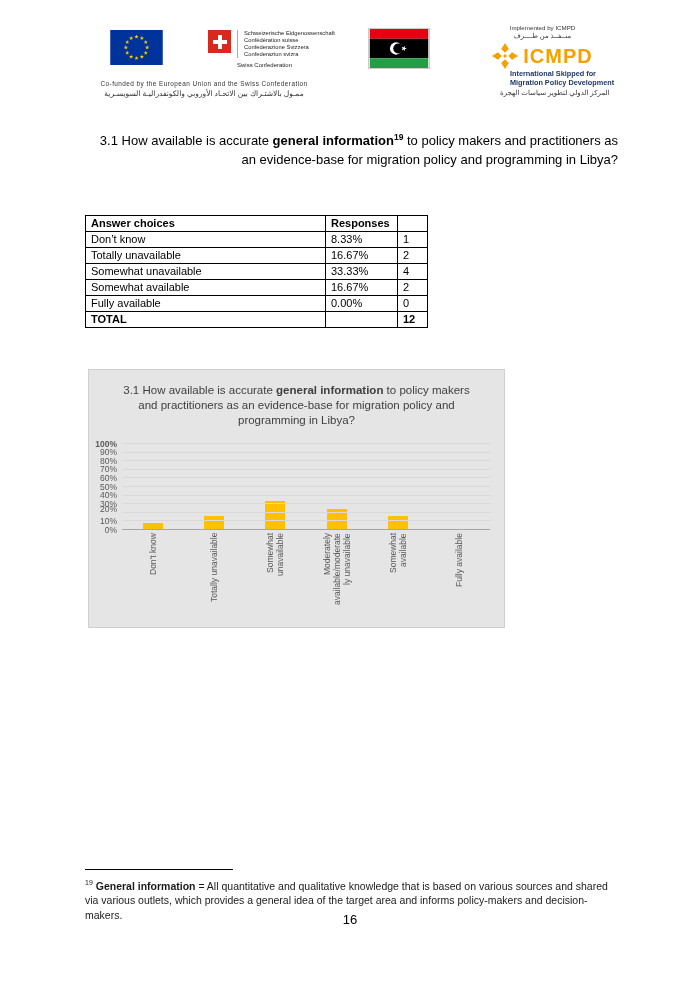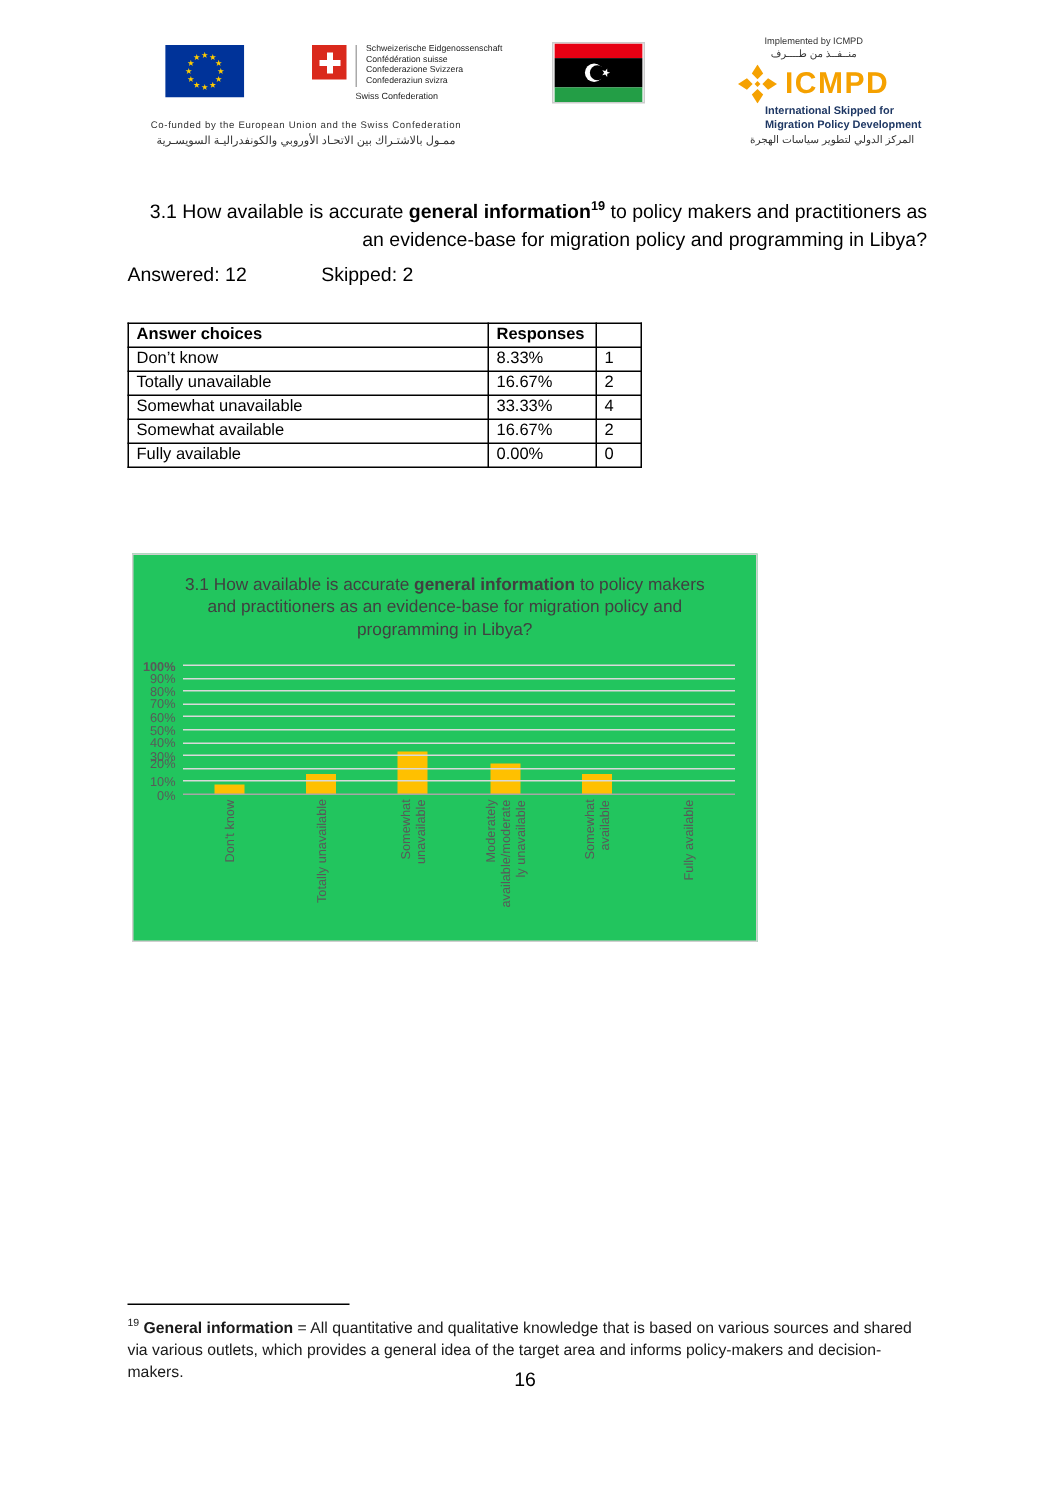--- a/index.html
+++ b/index.html
@@ -56,21 +56,21 @@
   .answer-table { position: absolute; left: 85px; top: 199px; border-collapse: collapse; font-size: 11px; margin-top: 16px; }
   .answer-table td { border: 1px solid #000; padding: 1px 5px 2px 5px; vertical-align: top; }
   .answer-table .c1 { width: 240px; }
   .answer-table .c2 { width: 72px; }
   .answer-table .c3 { width: 30px; }
   .answer-table .hdr { font-weight: bold; }
   .answer-table .total { font-weight: bold; }
 
   
   .chartbox { position: absolute; left: 88px; top: 369px; width: 417px; height: 259px;
-              border: 1px solid #cfcfcf; background: #22c55e; }
+              border: 1px solid #cfcfcf; background: #e5e5e5; }
   .chart-title { position: absolute; top: 13px; left: 30px; right: 30px; text-align: center;
                  font-size: 11.5px; line-height: 15px; color: #404040; }
   .y-axis { position: absolute; left: 0; top: 74px; width: 30px; height: 86px; }
   .ylabel { position: absolute; right: 2px; font-size: 8.5px; line-height: 8px; color: #595959; }
   .plot-area { position: absolute; left: 33px; top: 74px; width: 368px; height: 86px; }
   .gridline { position: absolute; left: 0; right: 0; height: 1px; background: #d9d9d9; }
   .gridline.axis { background: #a6a6a6; }
   .bars { position: absolute; left: 0; right: 0; top: 0; bottom: 0; display: flex; align-items: flex-end; }
   .bar-slot { flex: 1; display: flex; justify-content: center; }
   .bar { width: 20px; }
@@ -165,24 +165,20 @@
         <div>Migration Policy Development</div>
       </div>
       <div class="icmpd-ar">المركز الدولي لتطوير سياسات الهجرة</div>
     </div>
   </div>
 
   <div class="question">
     <span>3.1 How available is accurate </span><b><span>general information</span><sup>19</sup></b><span> to policy makers and practitioners as an evidence-base for migration policy and programming in Libya?</span>
   </div>
 
-  <div class="stats">
-    <span>Answered: 12</span>
-    <span class="skipped">Skipped: 2</span>
-  </div>
 
   <table class="answer-table">
     <tbody>
         <tr>
       <td class="c1 hdr">Answer choices</td>
       <td class="c2 hdr">Responses</td>
       <td class="c3"></td>
     </tr>
     <tr>
       <td class="c1">Don’t know</td>
@@ -201,20 +197,25 @@
     </tr>
     <tr>
       <td class="c1">Somewhat available</td>
       <td class="c2">16.67%</td>
       <td class="c3">2</td>
     </tr>
     <tr>
       <td class="c1">Fully available</td>
       <td class="c2">0.00%</td>
       <td class="c3">0</td>
+    </tr>
+    <tr class="total">
+      <td class="c1">TOTAL</td>
+      <td class="c2"></td>
+      <td class="c3">12</td>
     </tr>
   </tbody>
     </table>
 
   <div class="chartbox">
     <div class="chart-title">
       <span>3.1 How available is accurate </span><b>general information</b><span> to policy makers and practitioners as an evidence-base for migration policy and programming in Libya?</span>
     </div>
 
     <div class="y-axis">

